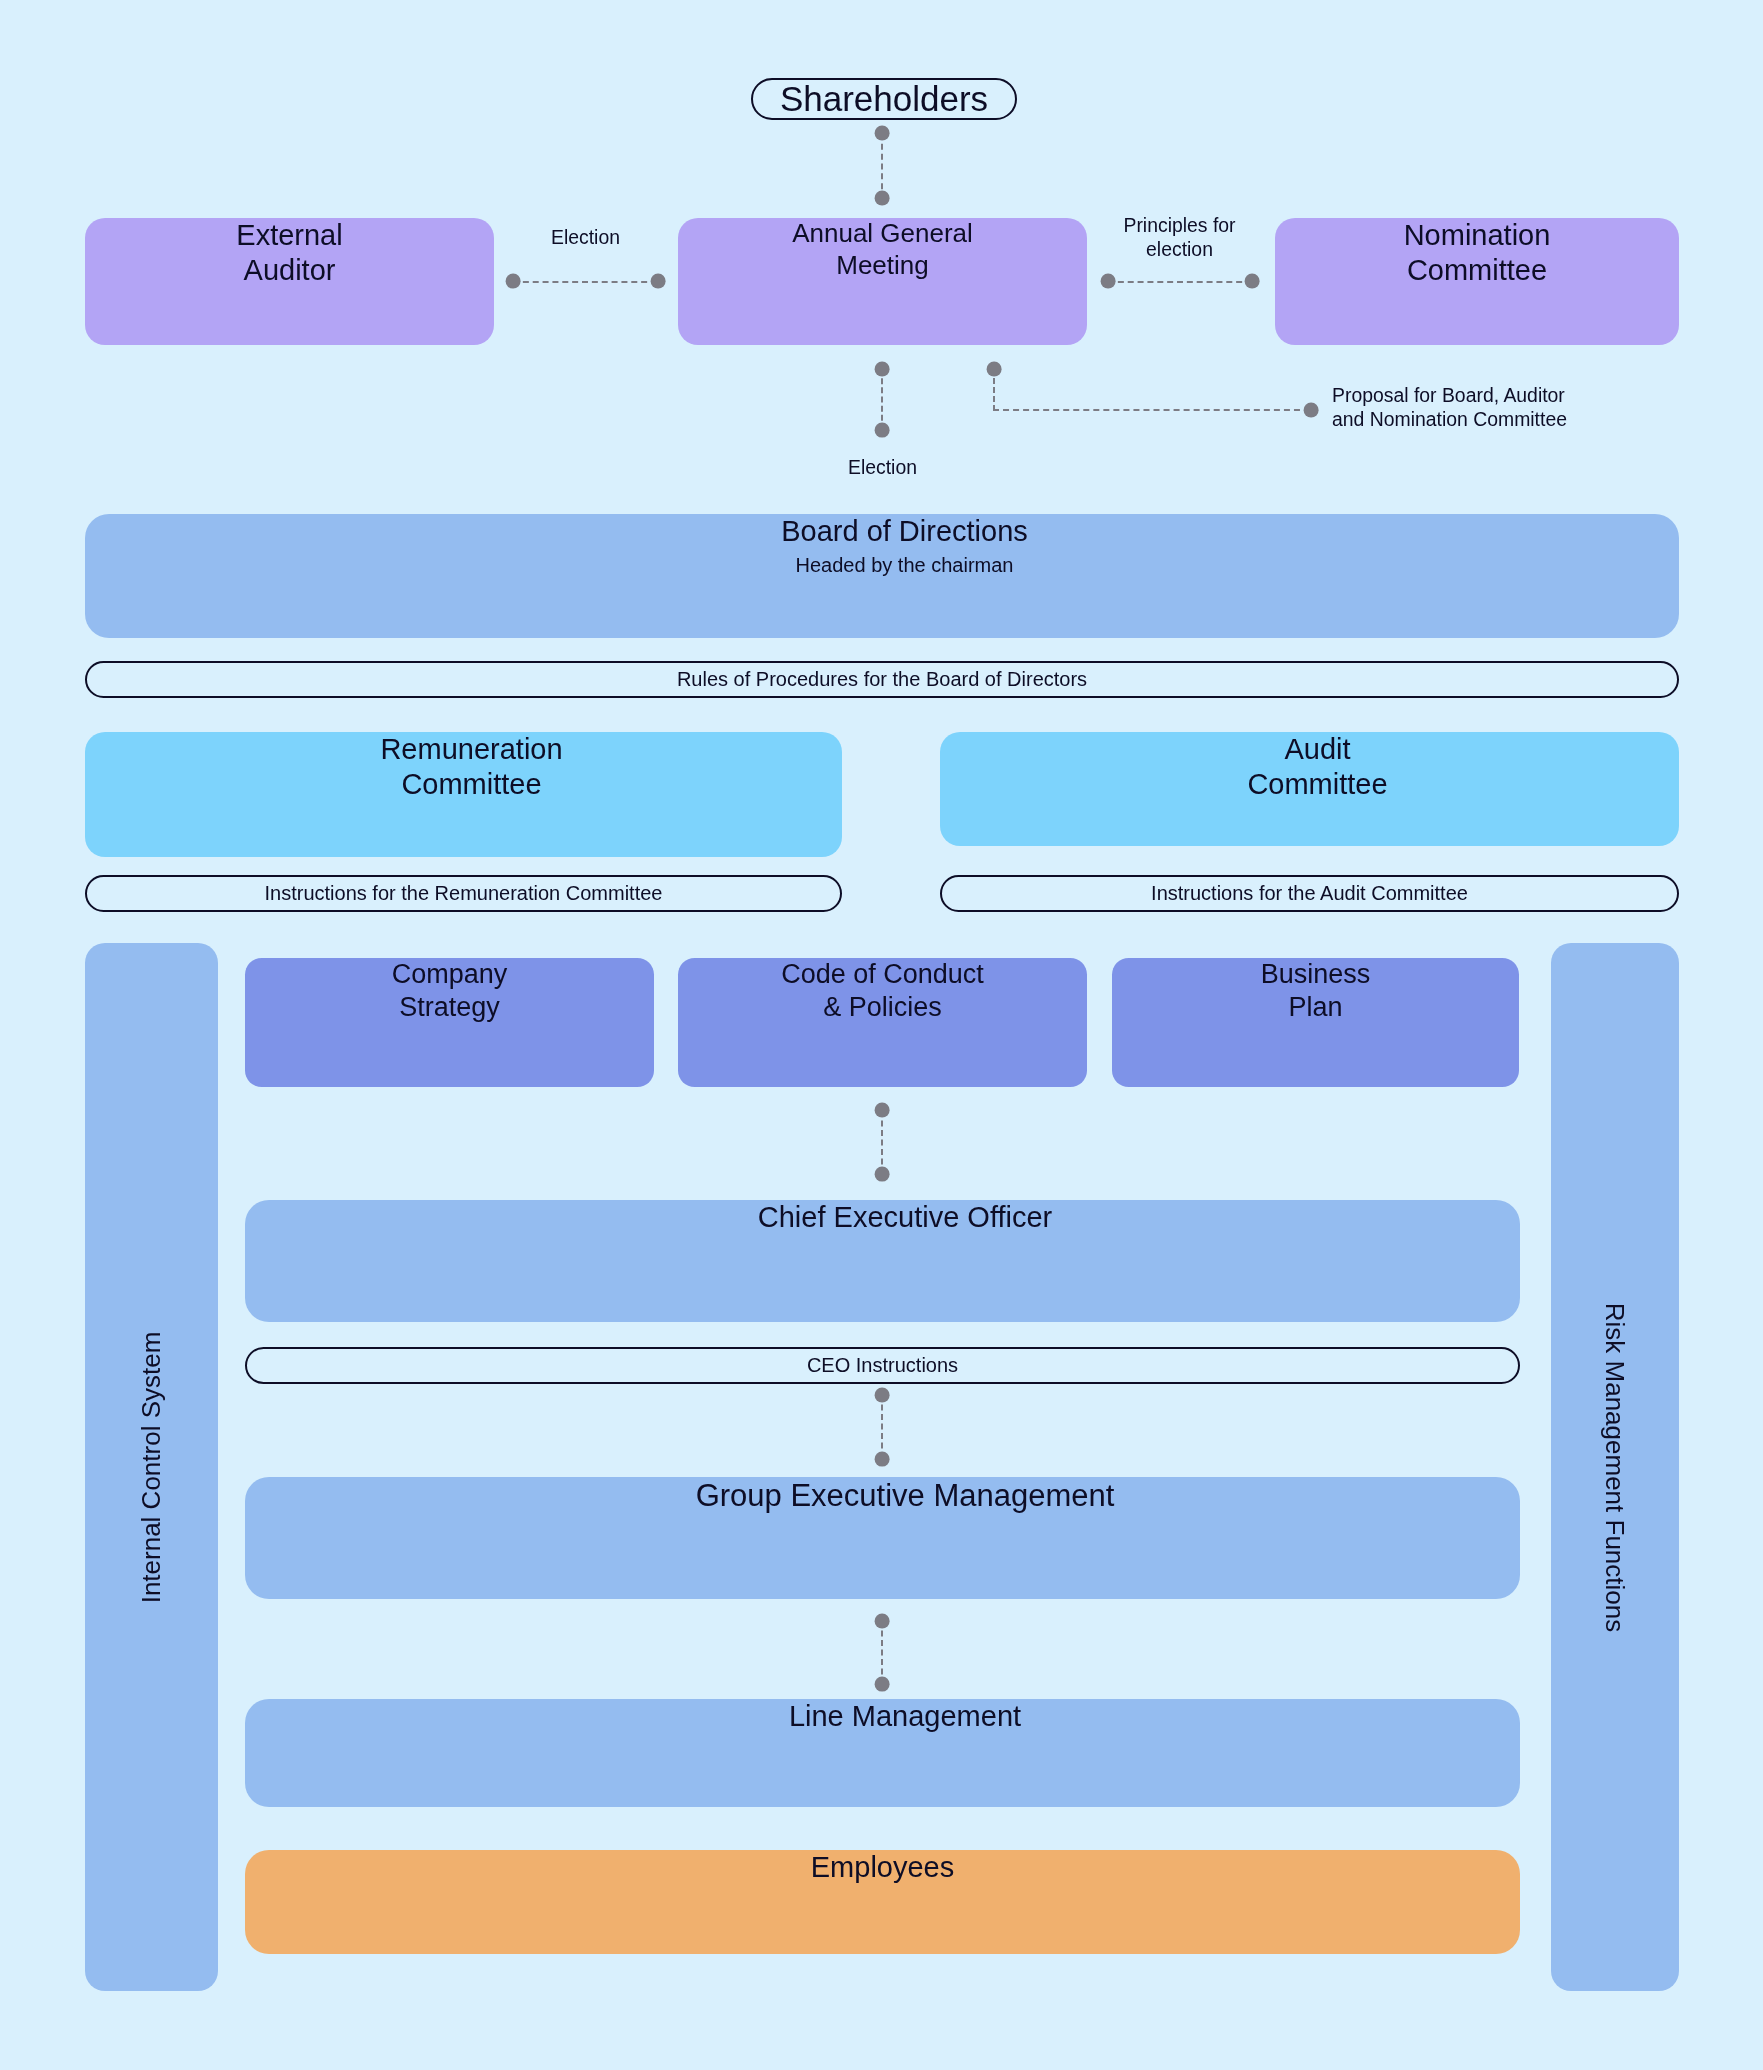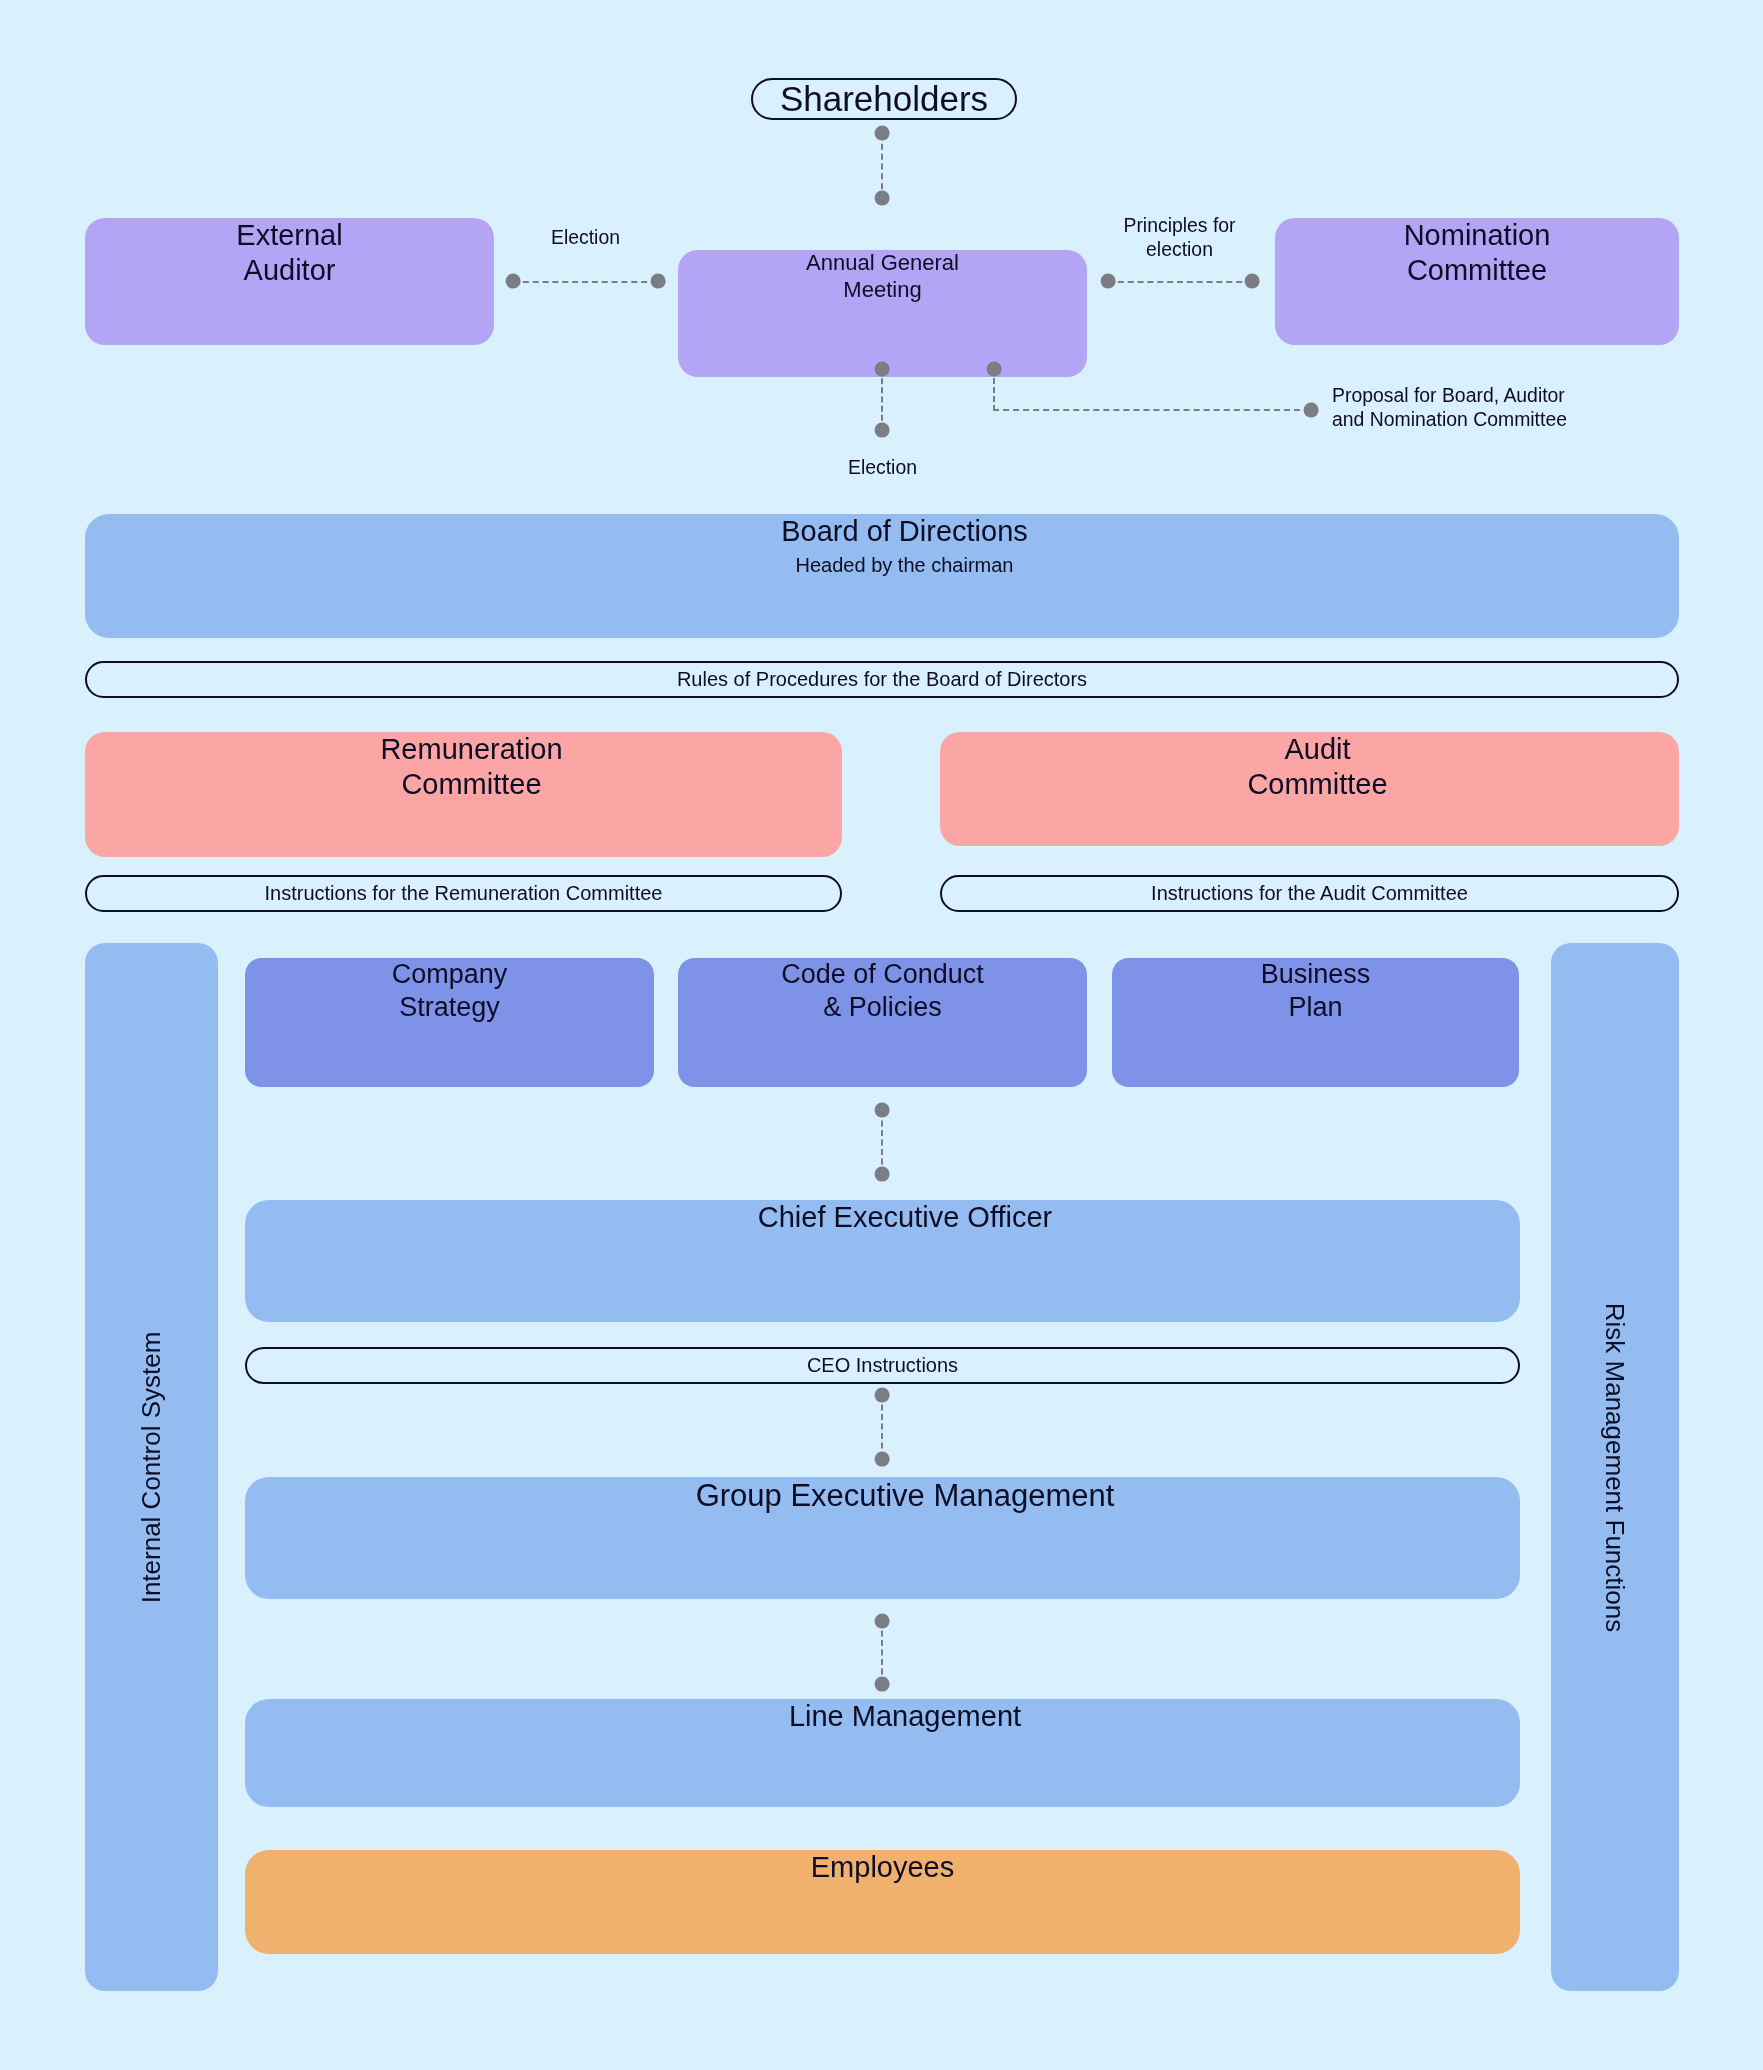--- a/index.html
+++ b/index.html
@@ -57,21 +57,21 @@
     border-width: 2.8px;
   }
 
   
   .rr { border-radius: 20px; }
   .rr-sm { border-radius: 16.6px; }
   .rr-lg { border-radius: 24px; }
 
   .c-purple { background: #b3a4f5; }
   .c-blue   { background: #94bcf0; padding-left: 45px; }
-  .c-green  { background: #fca5a5; padding-left: 16px; }
+  .c-green  { background: #7dd3fc; padding-left: 16px; }
   .c-indigo { background: #7e93e8; }
   .c-orange { background: #f0b06e; }
 
   
   .rail {
     position: absolute;
     box-sizing: border-box;
     background: #94bcf0;
     border-radius: 20px;
     display: flex;
@@ -129,21 +129,21 @@
     <div class="vline" style="left:881px; top:134px; height:65px;"></div>
     <div class="dot" style="left:882px; top:133px;"></div>
     <div class="dot" style="left:882px; top:198px;"></div>
   </div>
 
   <div class="node rr c-purple" style="left:85px; top:218px; width:409px; height:127px; font-size:29px;">
     <span class="title">External</span>
     <span class="title">Auditor</span>
   </div>
 
-  <div class="node rr c-purple" style="left:678px; top:218px; width:409px; height:127px; font-size:22px;margin-top:32px;">
+  <div class="node rr c-purple" style="left:678px; top:218px; width:409px; height:127px; font-size:26px;">
     <span class="title">Annual General</span>
     <span class="title">Meeting</span>
   </div>
 
   <div class="node rr c-purple" style="left:1275px; top:218px; width:404px; height:127px; font-size:29px;">
     <span class="title">Nomination</span>
     <span class="title">Committee</span>
   </div>
 
   <div class="conn">

